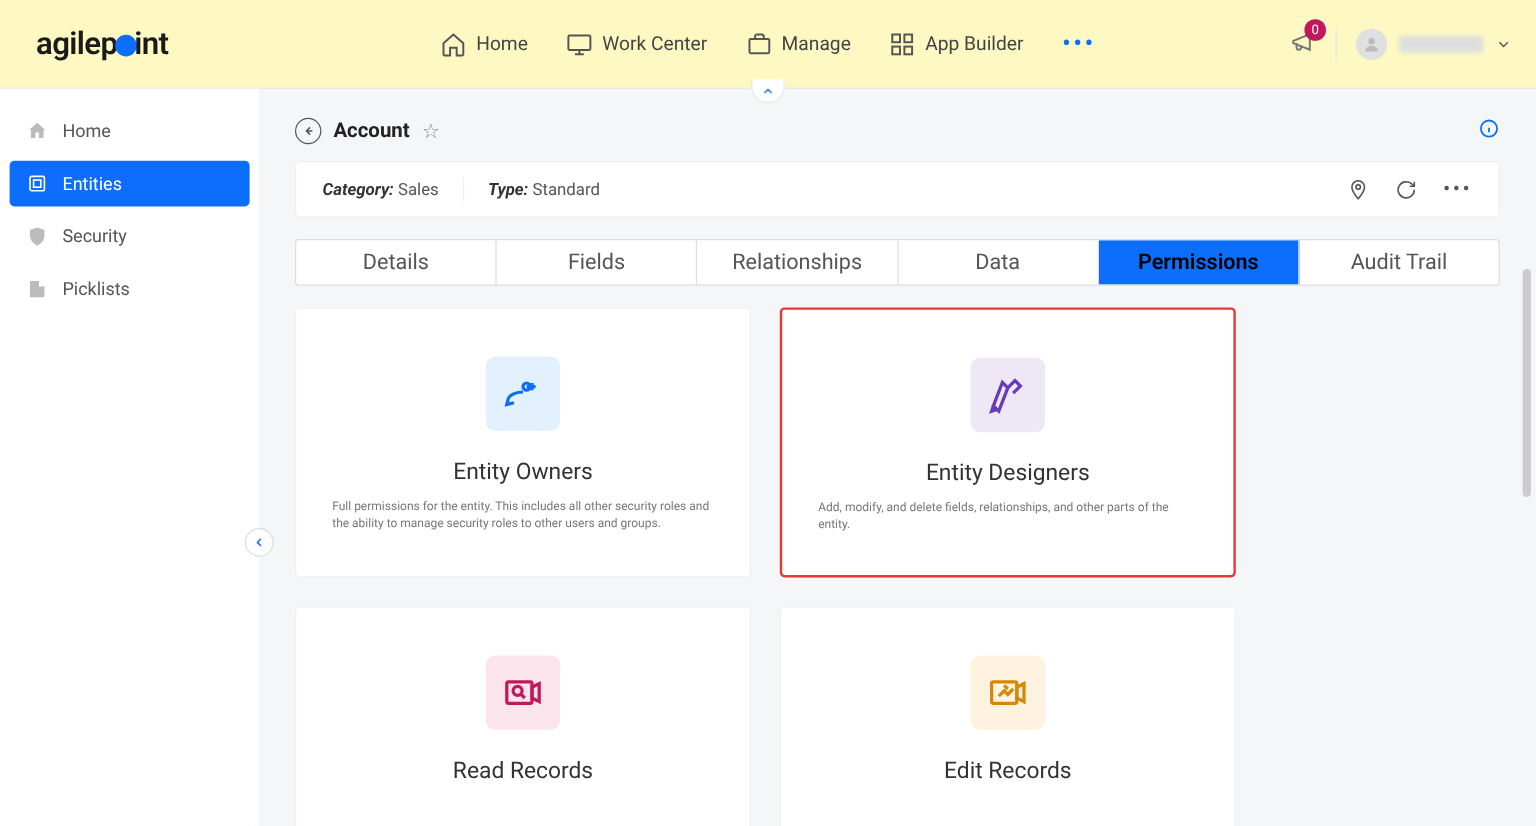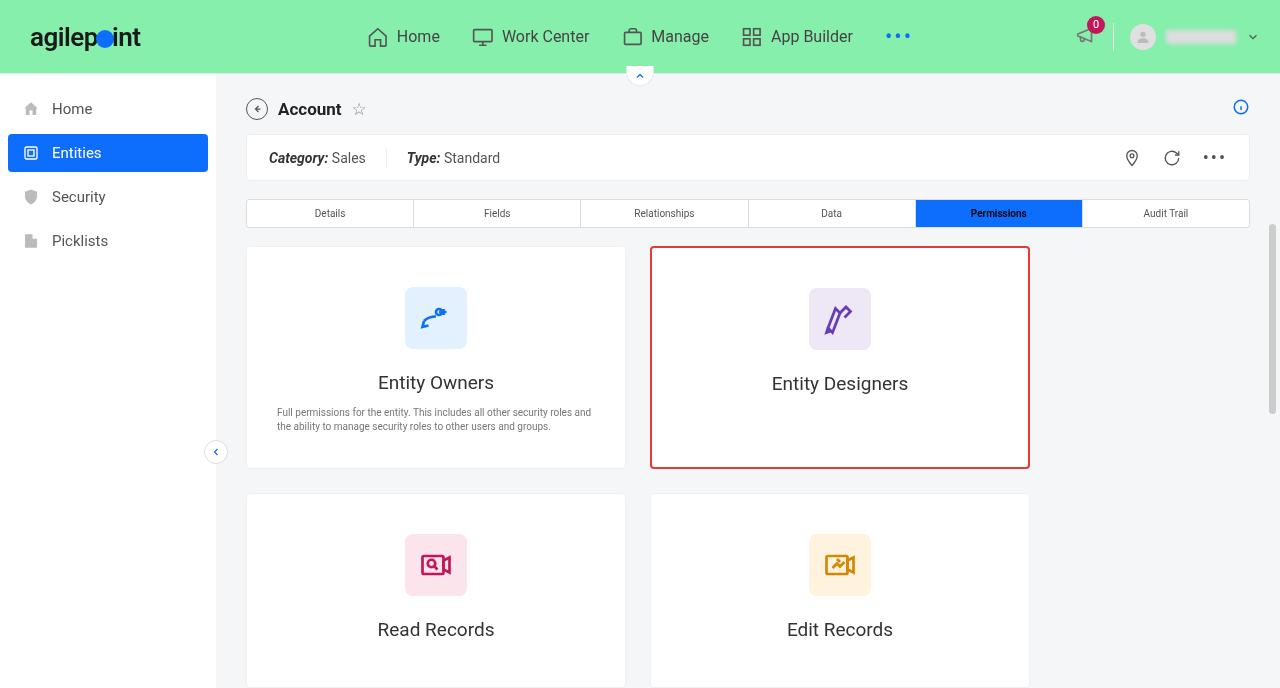--- a/index.html
+++ b/index.html
@@ -1,18 +1,18 @@
 <!DOCTYPE html>
 <html><head>
 <meta charset="utf-8">
 <style>
   * { box-sizing: border-box; margin: 0; padding: 0; }
   body { font-family: -apple-system, BlinkMacSystemFont, "Segoe UI", Roboto, Arial, sans-serif; background: #f5f6f8; width: 1280px; height: 688px; overflow: hidden; color: #333; }
   
-  .topbar { height: 74px; background: #86efac; border-bottom: 1px solid #e5e7eb; display: flex; align-items: center; padding: 0 20px 0 30px; position: relative; }
+  .topbar { height: 74px; background: #fef9c3; border-bottom: 1px solid #e5e7eb; display: flex; align-items: center; padding: 0 20px 0 30px; position: relative; }
   .logo { font-size: 26px; font-weight: 600; color: #1a1a1a; letter-spacing: -0.5px; }
   .logo .dot { display: inline-block; width: 18px; height: 18px; background: #0d6efd; border-radius: 50%; vertical-align: -2px; margin: 0 -2px; }
   .topnav { display: flex; align-items: center; gap: 32px; margin-left: auto; margin-right: auto; position: absolute; left: 50%; transform: translateX(-50%); }
   .topnav-item { display: flex; align-items: center; gap: 8px; color: #444; font-size: 16px; cursor: pointer; }
   .topnav-item svg { width: 22px; height: 22px; }
   .top-right { display: flex; align-items: center; gap: 16px; margin-left: auto; }
   .announce { position: relative; }
   .badge { position: absolute; top: -8px; right: -8px; background: #c2185b; color: #fff; border-radius: 10px; min-width: 18px; height: 18px; font-size: 11px; display: flex; align-items: center; justify-content: center; padding: 0 4px; }
   .vsep { width: 1px; height: 28px; background: #e5e7eb; }
   .user { display: flex; align-items: center; gap: 10px; cursor: pointer; }
@@ -37,21 +37,21 @@
   .info-icon { margin-left: auto; color: #0d6efd; cursor: pointer; }
   
   .meta-bar { background: #fff; border: 1px solid #eee; border-radius: 4px; padding: 12px 22px; display: flex; align-items: center; gap: 20px; margin-bottom: 18px; }
   .meta-item { font-size: 14px; color: #555; }
   .meta-item b { color: #333; font-style: italic; }
   .meta-sep { width: 1px; height: 20px; background: #eee; }
   .meta-actions { margin-left: auto; display: flex; gap: 22px; align-items: center; color: #555; }
   .meta-actions > * { cursor: pointer; }
   
   .tabs { display: flex; border: 1px solid #ddd; border-radius: 3px; overflow: hidden; margin-bottom: 18px; background: #fff; }
-  .tab { flex: 1; text-align: center; padding: 8px 0; font-size: 10px; color: #555; cursor: pointer; border-right: 1px solid #ddd; }
+  .tab { flex: 1; text-align: center; padding: 8px 0; font-size: 18px; color: #555; cursor: pointer; border-right: 1px solid #ddd; }
   .tab:last-child { border-right: none; }
   .tab.active { background: #0d6efd; color: #000000; font-weight: 600; }
   
   .cards { display: grid; grid-template-columns: 1fr 1fr; gap: 24px; padding-right: 220px; }
   .card { background: #fff; border-radius: 4px; padding: 40px 30px 34px; border: 1px solid #f0f0f0; }
   .card.highlighted { border: 2px solid #e53935; }
   .card-icon { width: 62px; height: 62px; margin: 0 auto 22px; border-radius: 8px; display: flex; align-items: center; justify-content: center; }
   .ic-owners { background: #e3f0fd; }
   .ic-designers { background: #ede7f6; }
   .ic-read { background: #fce4ec; }
@@ -222,20 +222,21 @@
       </div>
       <div class="card highlighted">
         <div class="card-icon ic-designers">
           <svg width="36" height="36" viewBox="0 0 24 24" fill="none" stroke="#673ab7" stroke-width="1.8">
               <path d="M4 18l5-13 3 3-5 13z"></path>
               <path d="M12 8l4-4 3 3-4 4"></path>
               <path d="M4 18l-1 3 3-1"></path>
             </svg>
         </div>
         <div class="card-title">Entity Designers</div>
+        <div class="card-desc">Add, modify, and delete fields, relationships, and other parts of the entity.</div>
       </div>
       <div class="card">
         <div class="card-icon ic-read">
           <svg width="36" height="36" viewBox="0 0 24 24" fill="none" stroke="#c2185b" stroke-width="1.8">
               <rect x="3" y="6" width="14" height="12" rx="1"></rect>
               <circle cx="9" cy="11" r="2.5"></circle>
               <path d="M11 13l2 2"></path>
               <path d="M17 9l4-2v10l-4-2z"></path>
             </svg>
         </div>

